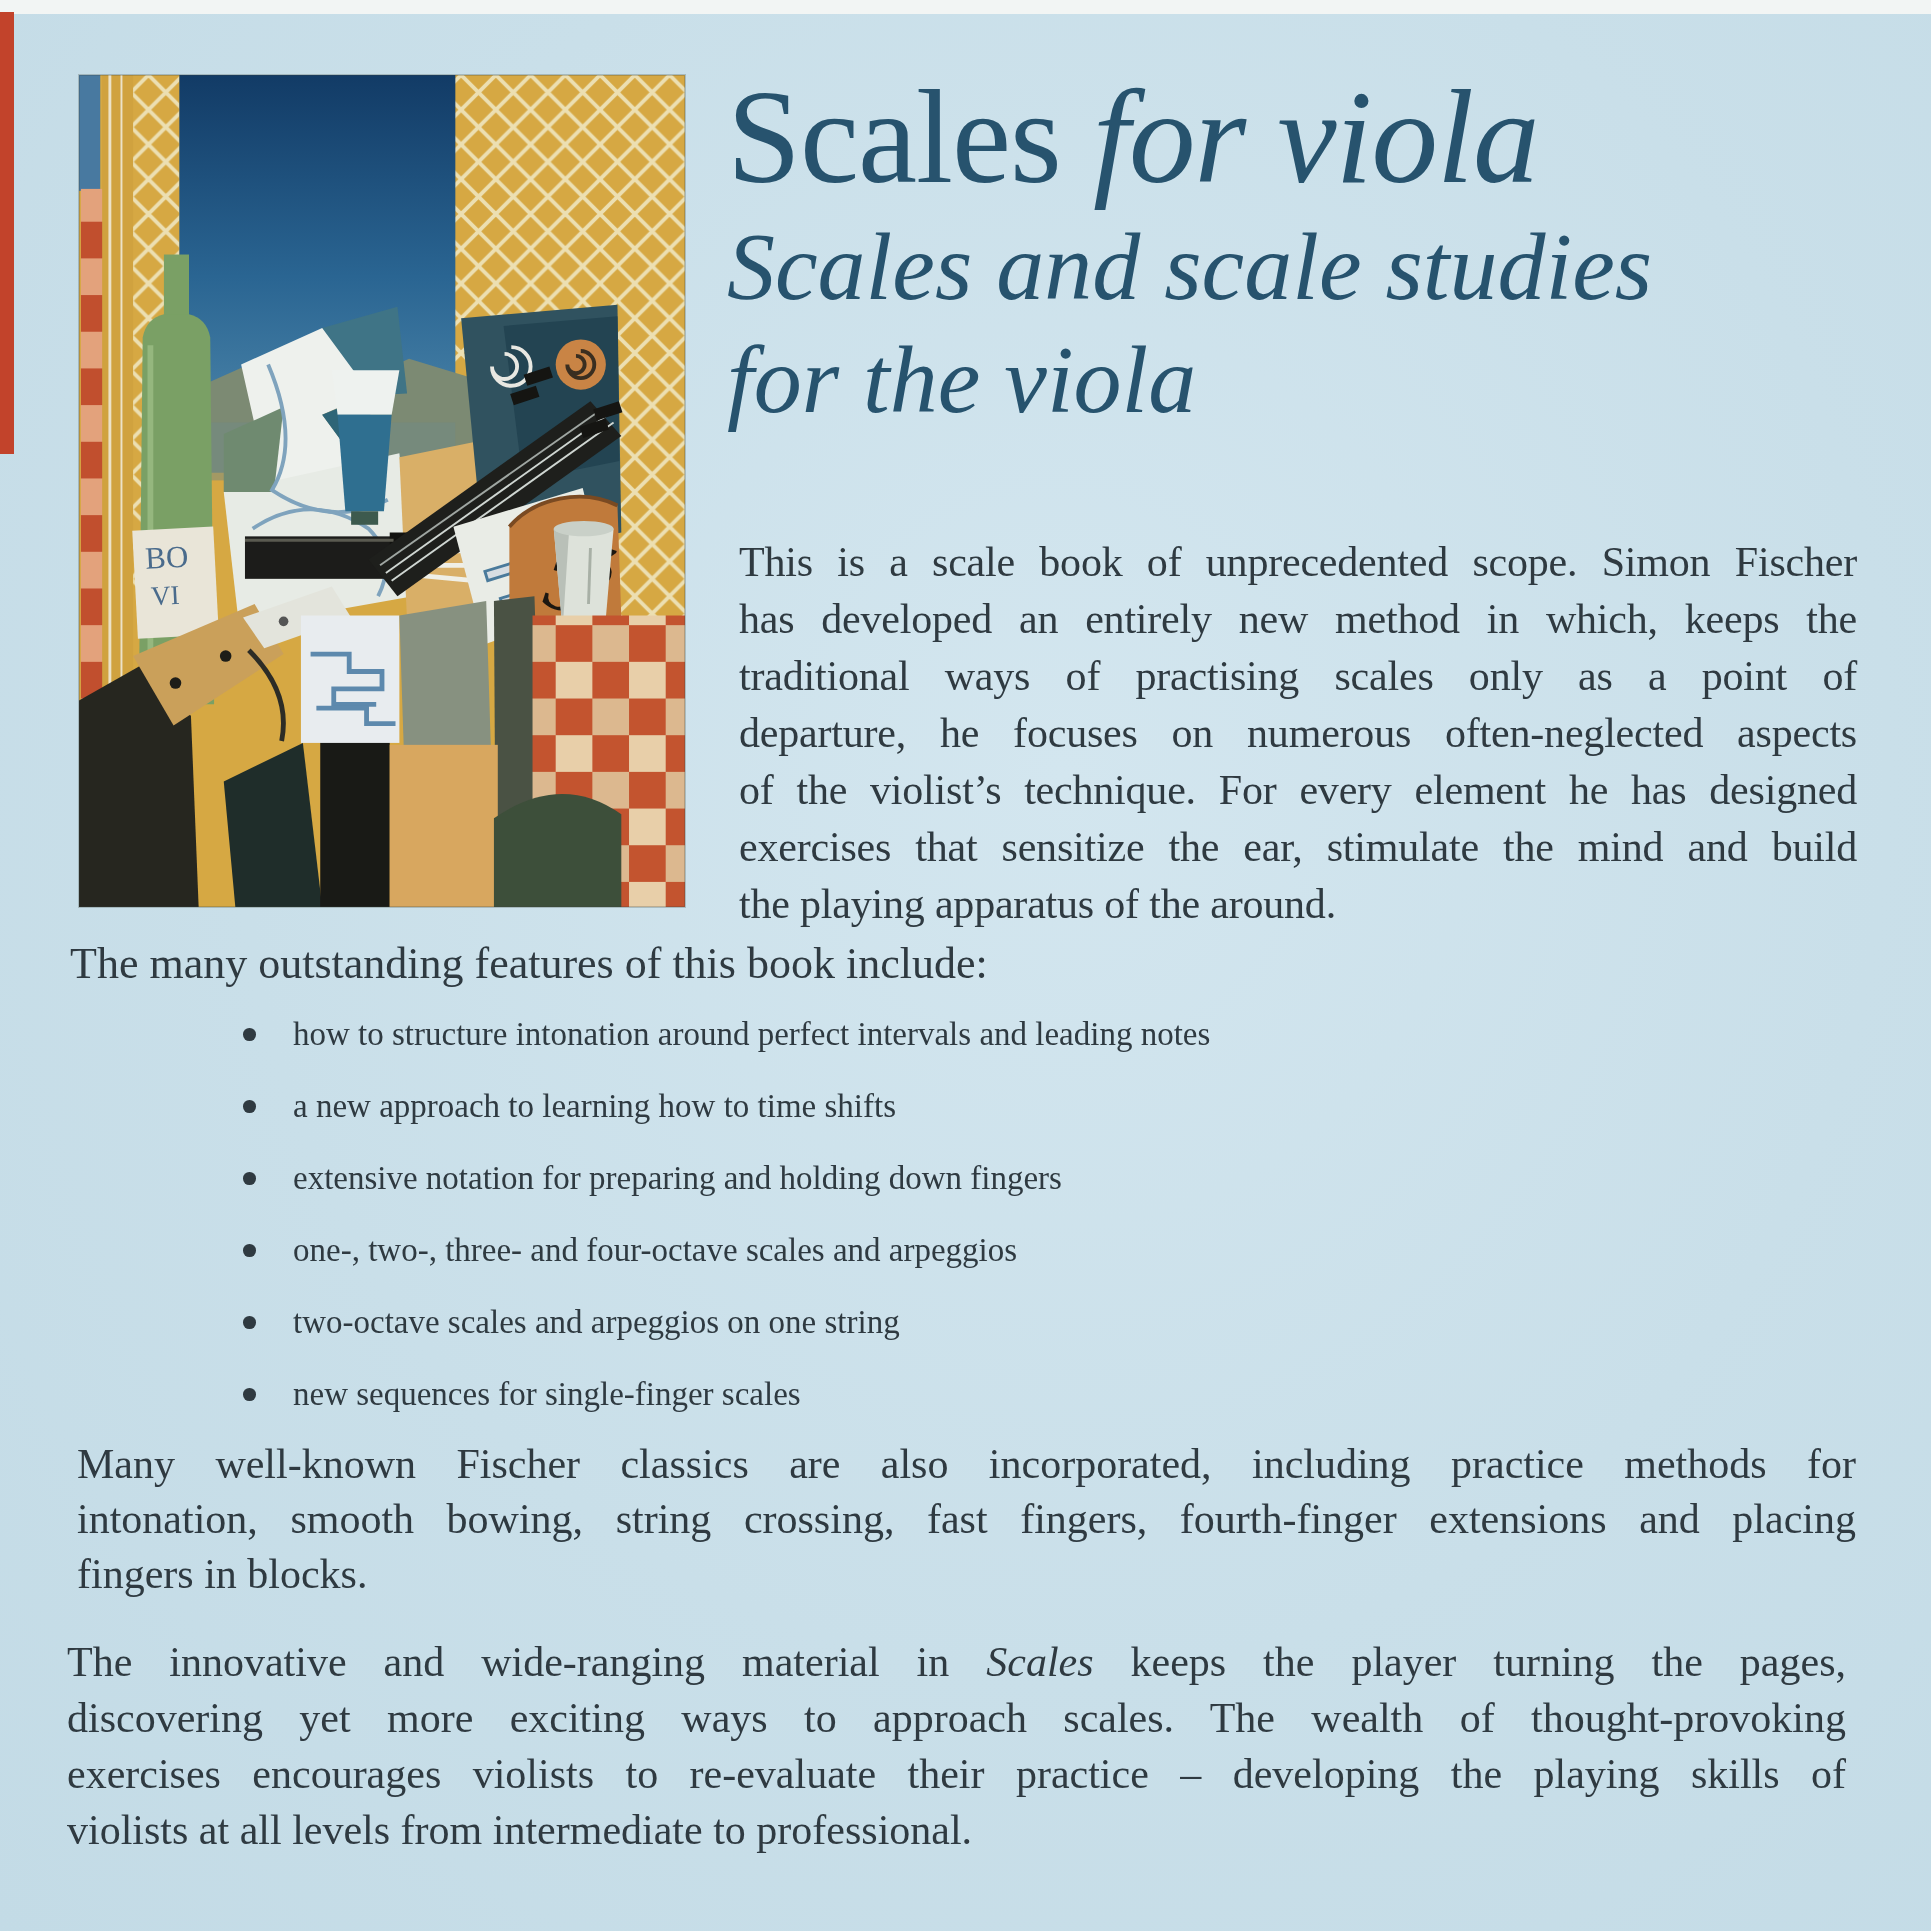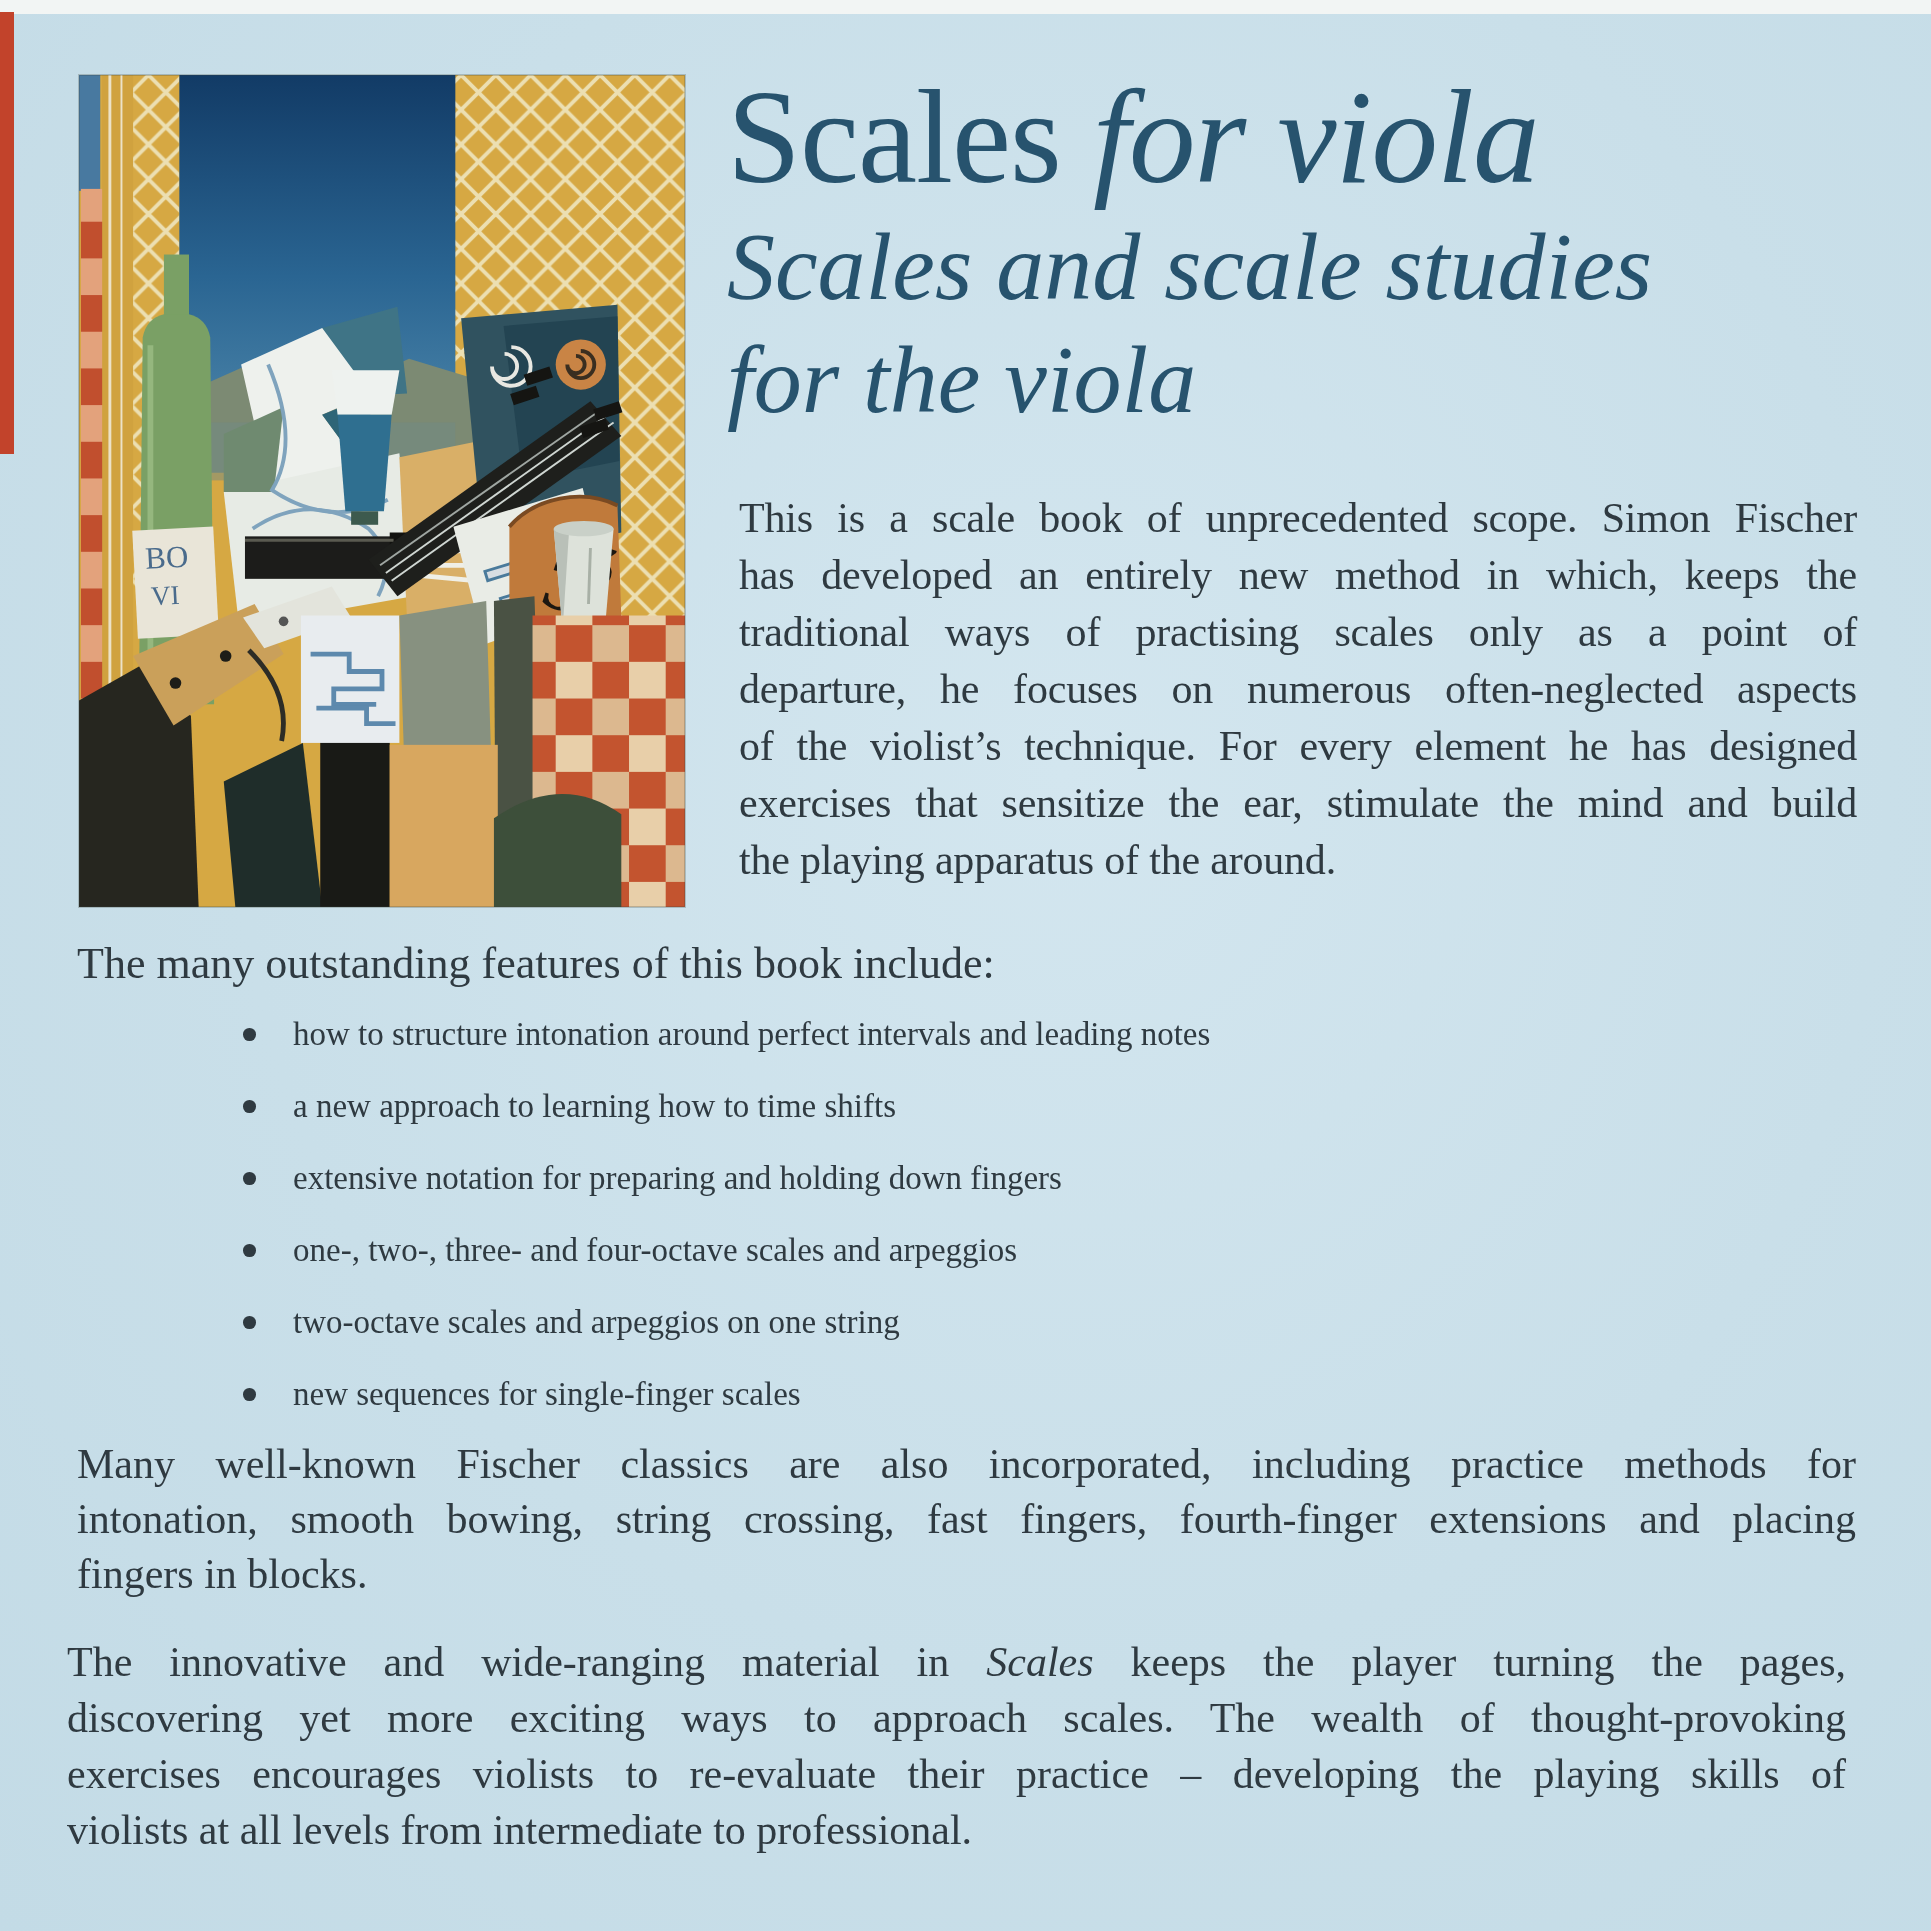--- a/index.html
+++ b/index.html
@@ -14,27 +14,27 @@
   .top-strip{position:absolute;left:0;top:0;width:1931px;height:13.5px;}
   .accent-strip{position:absolute;left:0;top:11.6px;width:13.5px;height:442px;}
   .artwork{position:absolute;left:79px;top:75px;width:606px;height:832px;box-shadow:0 0 0 1px rgba(60,70,60,.25);}
   .artwork svg{display:block;width:100%;height:100%;}
 
   .title-block{position:absolute;left:727px;top:68px;width:1159px;color:#27536e;}
   .title-main{font-size:133px;line-height:1.05;letter-spacing:-1px;white-space:nowrap;}
   .title-main .it{font-style:italic;text-align:right;}
   .title-sub{font-size:96px;font-style:italic;line-height:1.18;margin-top:2px;letter-spacing:0;}
 
-  .intro{position:absolute;left:739px;top:490px;width:1118px;font-size:42px;letter-spacing:-0.2px;}
+  .intro{position:absolute;left:739px;top:534px;width:1118px;font-size:42px;letter-spacing:-0.2px;}
   .intro .jline{line-height:57px;}
 
   .jline{text-align:justify;text-align-last:justify;}
   .jline.last{text-align-last:left;}
 
-  .features-heading{position:absolute;left:77px;top:938px;width:1545px;font-size:44px;}
+  .features-heading{position:absolute;left:70px;top:938px;width:1545px;font-size:44px;}
 
   .bullets{position:absolute;left:243px;top:998px;width:1448px;list-style:none;margin:0;padding:0;font-size:33px;}
   .bullets li{position:relative;height:72px;line-height:72px;padding-left:50px;white-space:nowrap;}
   .bullets .dot{position:absolute;left:0;top:30px;width:12.6px;height:12.6px;border-radius:50%;background:#2f3a41;}
 
   .para2{position:absolute;left:77px;top:1437px;width:1779px;font-size:42px;}
   .para2 .jline{line-height:55px;}
   .para3{position:absolute;left:67px;top:1634px;width:1779px;font-size:42px;}
   .para3 .jline{line-height:56px;}
   .em{font-style:italic;}

